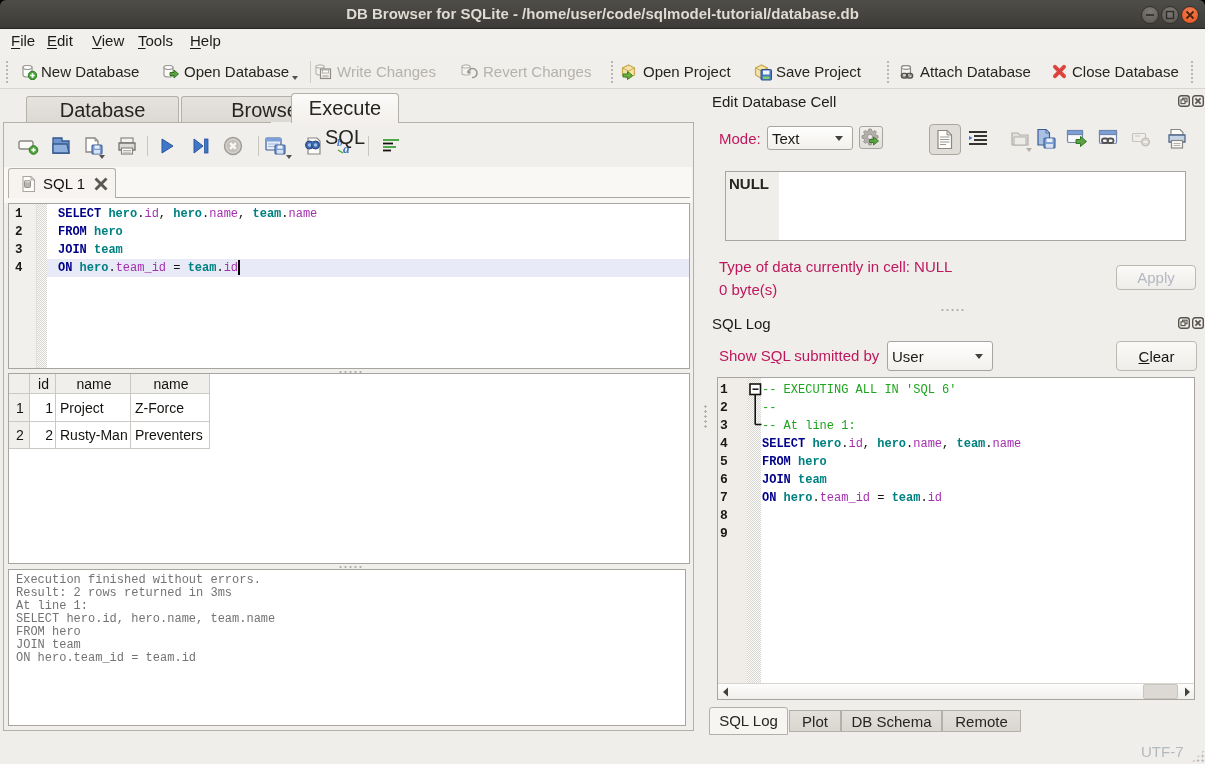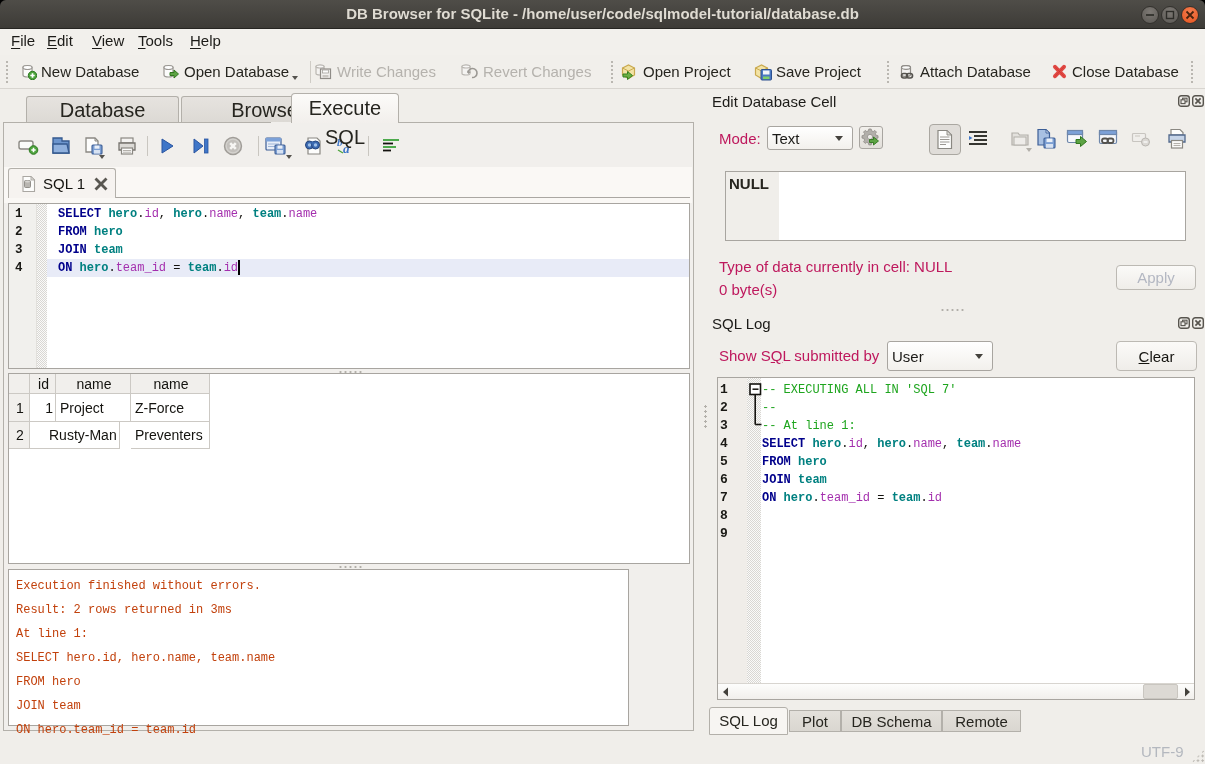--- a/index.html
+++ b/index.html
@@ -84,23 +84,23 @@
   background-image:radial-gradient(circle,#b2afa9 1px,transparent 1.2px); background-size:3px 5px; }
 
 
 #rtable { left:8px; top:373px; width:682px; height:191px; background:#fff;
   border:1px solid #a8a5a0; font-size:14px; color:#14130f; }
 .rt-cell { position:absolute; border-right:1px solid #ccc9c4; border-bottom:1px solid #ccc9c4;
   display:flex; align-items:center; padding:0 2px 0 4px; background:#fff; white-space:nowrap; overflow:hidden; }
 .rt-head { background:#f1efec; justify-content:center; }
 
 
-#msg { left:8px; top:569px; width:621px; height:157px; background:#fff;
+#msg { left:8px; top:569px; width:678px; height:157px; background:#fff;
   border:1px solid #a8a5a0; font-family:"Liberation Mono",monospace; font-size:12px;
-  line-height:24px; color:#c2410c; padding:4px 0 0 7px; white-space:pre; }
+  line-height:13px; color:#737373; padding:4px 0 0 7px; white-space:pre; }
 
 
 .dock-title { font-size:15px; color:#1c1b18; }
 label.lbl { font-size:15px; color:#be185d; position:absolute; }
 .combo { position:absolute; background:linear-gradient(#ffffff,#f2f0ec); border:1px solid #a8a5a0;
   border-radius:3px; font-size:15px; color:#1c1b18; display:flex; align-items:center; padding-left:4px; }
 .combo .arr { position:absolute; right:9px; top:50%; margin-top:-2.5px; width:0; height:0;
   border-left:4.5px solid transparent; border-right:4.5px solid transparent; border-top:5.5px solid #44423d; }
 .pushbtn { position:absolute; background:linear-gradient(#fbfaf8,#efede9); border:1px solid #bcb9b3;
   border-radius:4px; font-size:15px; display:flex; align-items:center; justify-content:center; }
@@ -347,21 +347,21 @@
   <div class="rt-cell rt-head" style="left:0; top:0; width:21px; height:20px;"></div>
   <div class="rt-cell rt-head" style="left:21px; top:0; width:26px; height:20px;">id</div>
   <div class="rt-cell rt-head" style="left:47px; top:0; width:75px; height:20px;">name</div>
   <div class="rt-cell rt-head" style="left:122px; top:0; width:79px; height:20px;">name</div>
   <div class="rt-cell rt-head" style="left:0; top:20px; width:21px; height:28px; justify-content:center;">1</div>
   <div class="rt-cell" style="left:21px; top:20px; width:26px; height:28px; justify-content:flex-end;">1</div>
   <div class="rt-cell" style="left:47px; top:20px; width:75px; height:28px;">Project</div>
   <div class="rt-cell" style="left:122px; top:20px; width:79px; height:28px;">Z-Force</div>
   <div class="rt-cell rt-head" style="left:0; top:48px; width:21px; height:27px; justify-content:center;">2</div>
   <div class="rt-cell" style="left:21px; top:48px; width:26px; height:27px; justify-content:flex-end;">2</div>
-  <div class="rt-cell" style="left:36px; top:48px; width:75px; height:27px;">Rusty-Man</div>
+  <div class="rt-cell" style="left:47px; top:48px; width:75px; height:27px;">Rusty-Man</div>
   <div class="rt-cell" style="left:122px; top:48px; width:79px; height:27px;">Preventers</div>
 </div>
 <div class="split-dots abs" style="left:338px; top:565px;"></div>
 
 <div id="msg" class="abs">Execution finished without errors.
 Result: 2 rows returned in 3ms
 At line 1:
 SELECT hero.id, hero.name, team.name
 FROM hero
 JOIN team
@@ -479,21 +479,21 @@
   <div id="log-fold" class="abs"></div>
   <div class="log-num" style="top:3px;">1</div>
   <div class="log-num" style="top:21px;">2</div>
   <div class="log-num" style="top:39px;">3</div>
   <div class="log-num" style="top:57px;">4</div>
   <div class="log-num" style="top:75px;">5</div>
   <div class="log-num" style="top:93px;">6</div>
   <div class="log-num" style="top:111px;">7</div>
   <div class="log-num" style="top:129px;">8</div>
   <div class="log-num" style="top:147px;">9</div>
-  <div class="log-line cmt" style="top:3px;">-- EXECUTING ALL IN 'SQL 7'</div>
+  <div class="log-line cmt" style="top:3px;">-- EXECUTING ALL IN 'SQL 6'</div>
   <div class="log-line cmt" style="top:21px;">--</div>
   <div class="log-line cmt" style="top:39px;">-- At line 1:</div>
   <div class="log-line" style="top:57px;"><span class="kw">SELECT</span> <span class="tbl">hero</span>.<span class="fld">id</span>, <span class="tbl">hero</span>.<span class="fld">name</span>, <span class="tbl">team</span>.<span class="fld">name</span></div>
   <div class="log-line" style="top:75px;"><span class="kw">FROM</span> <span class="tbl">hero</span></div>
   <div class="log-line" style="top:93px;"><span class="kw">JOIN</span> <span class="tbl">team</span></div>
   <div class="log-line" style="top:111px;"><span class="kw">ON</span> <span class="tbl">hero</span>.<span class="fld">team_id</span> = <span class="tbl">team</span>.<span class="fld">id</span></div>
   <svg class="abs" width="24" height="52" style="left:26px; top:0;">
     <rect x="6" y="6" width="10.5" height="10.5" fill="#fff" stroke="#14130f" stroke-width="1.6"></rect>
     <line x1="8.5" y1="11.2" x2="14.5" y2="11.2" stroke="#14130f" stroke-width="1.5"></line>
     <line x1="11.2" y1="17" x2="11.2" y2="46.5" stroke="#14130f" stroke-width="1.6"></line>
@@ -508,14 +508,14 @@
       </svg>
     <div class="abs" style="left:425px; top:0px; width:35px; height:15px; background:#dcd9d4; border:1px solid #c9c6c0; border-radius:2px;"></div>
   </div>
 </div>
 
 <div class="btab active abs" style="left:709px; width:79px;">SQL Log</div>
 <div class="btab abs" style="left:789px; width:52px;">Plot</div>
 <div class="btab abs" style="left:841px; width:101px;">DB Schema</div>
 <div class="btab abs" style="left:942px; width:79px;">Remote</div>
 
-<div id="utf8" class="abs">UTF-9</div>
+<div id="utf8" class="abs">UTF-7</div>
 <div id="grip" class="abs"></div>
 
 </body></html>

